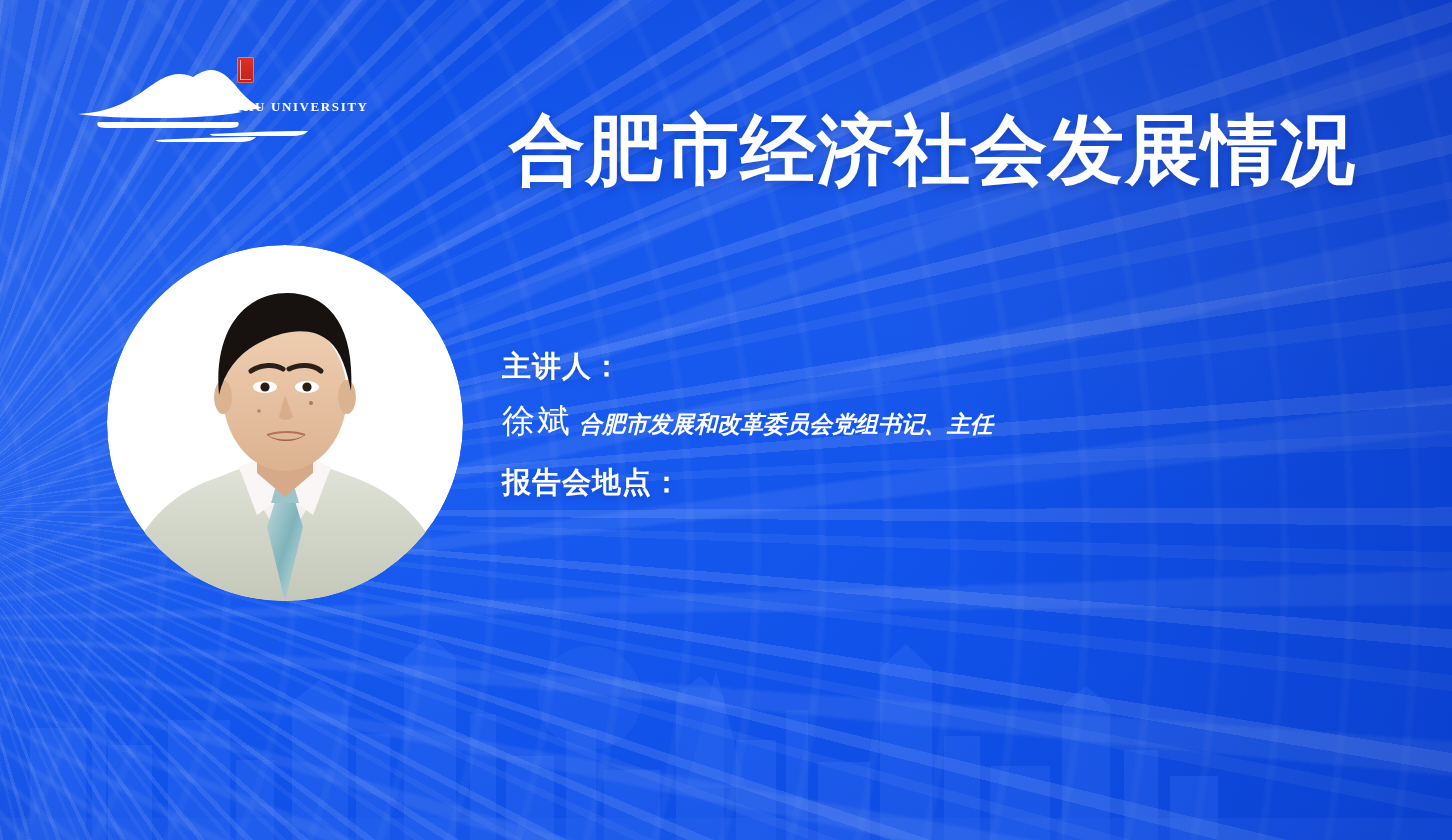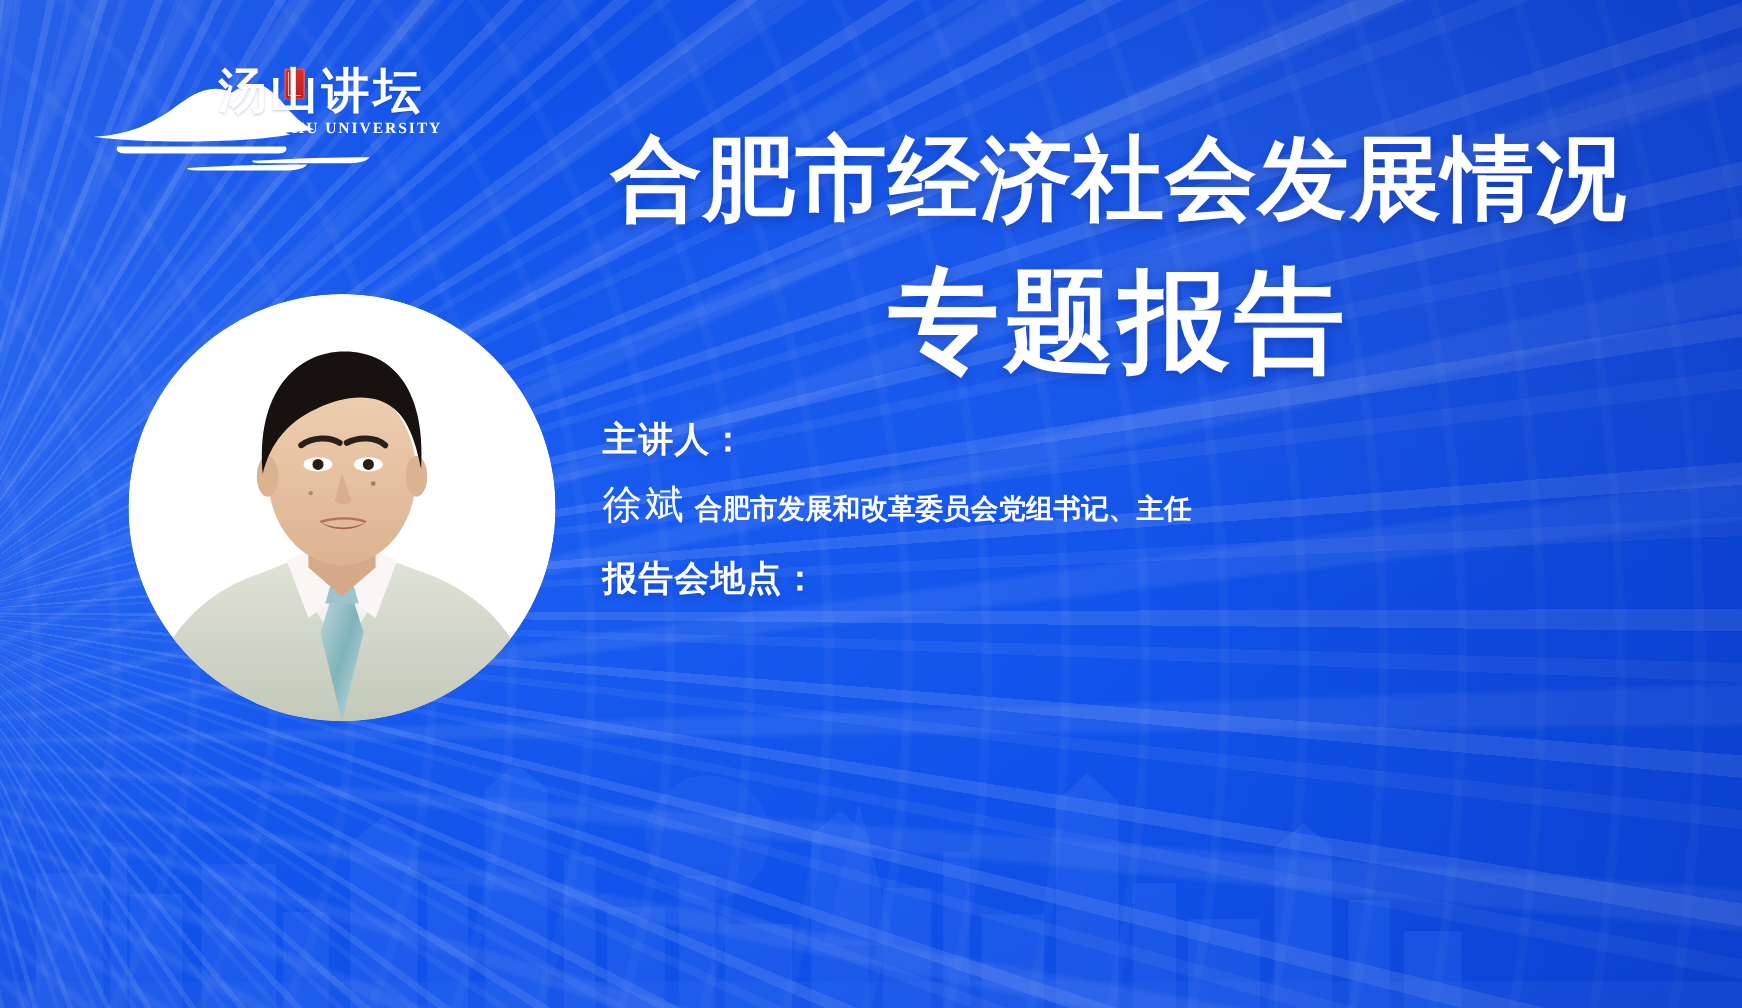--- a/index.html
+++ b/index.html
@@ -98,21 +98,21 @@
     position:absolute; left:3px; top:3px; right:3px; bottom:3px;
     background:
       linear-gradient(90deg,rgba(255,255,255,.8) 0 1px,transparent 1px 4px),
       linear-gradient(0deg,rgba(255,255,255,.75) 0 1px,transparent 1px 5px);
     opacity:.85;
   }
 
   
   .headline{
     position:absolute; right:96px; top:112px;
-    text-align:center;
+    text-align:left;
     font-family:Liberation Serif, serif;
     color:#ffffff;
     font-weight:900;
     line-height:1;
     letter-spacing:1px;
     text-shadow:0 3px 10px rgba(0,24,110,.30);
   }
   .headline .l1{ font-size:76px; display:block; white-space:nowrap; }
   .headline .l2{ font-size:92px; display:block; white-space:nowrap; margin-top:34px; letter-spacing:4px; }
 
@@ -132,21 +132,21 @@
   .info .lbl{
     font-size:29px; font-weight:900; letter-spacing:1px;
     line-height:1.28;
     text-shadow:0 2px 6px rgba(0,24,110,.25);
   }
   .info .row-speaker{
     display:flex; align-items:baseline; gap:7px;
     margin-top:14px; margin-bottom:20px;
   }
   .info .name{ font-size:33px; font-weight:400; letter-spacing:2px; }
-  .info .role{ font-size:23px; font-weight:700; letter-spacing:0px; }
+  .info .role{ font-size:23px; font-weight:700; letter-spacing:0px;font-style:italic; }
   .info .val{
     font-size:27px; font-weight:400; letter-spacing:0.5px;
     margin-top:10px; margin-bottom:18px;
   }
 
   
   .footer{
     position:absolute; left:0; right:0; top:757px;
     text-align:center; color:#ffffff;
     font-family:"DejaVu Sans","Liberation Sans",sans-serif;
@@ -211,26 +211,24 @@
         <path d="M96 52 C108 40 118 26 132 20 C146 14 156 22 166 34 C174 44 182 52 192 56 C170 60 130 60 96 56 Z"></path>
         <path d="M28 70 L168 70 C170 73 168 76 160 76 L36 76 C28 76 26 73 28 70 Z"></path>
         <path d="M140 82 C176 80 210 79 238 79 C236 82 230 84 220 84 L148 84 C142 84 140 83 140 82 Z"></path>
         <path d="M86 88 C120 86 156 85 186 85 C184 88 178 90 168 90 L94 90 C88 90 86 89 86 88 Z"></path>
       </g>
     </svg>
   </div>
   <div class="logo-seal">
       <i></i>
     </div>
-  <div class="logo-cn">汤山讲坛</div>
   <div class="logo-en">CHAOHU UNIVERSITY</div>
 
   <div class="headline">
     <span class="l1">合肥市经济社会发展情况</span>
-    <span class="l2">专题报告</span>
   </div>
 
   <div class="portrait">
     <svg viewBox="0 0 356 356" aria-hidden="true">
       <defs>
         <clipPath id="circ">
             <circle cx="178" cy="178" r="178"></circle>
           </clipPath>
         <linearGradient id="suit" x1="0" y1="0" x2="0" y2="1">
           <stop offset="0%" stop-color="#dfe2d6"></stop>

